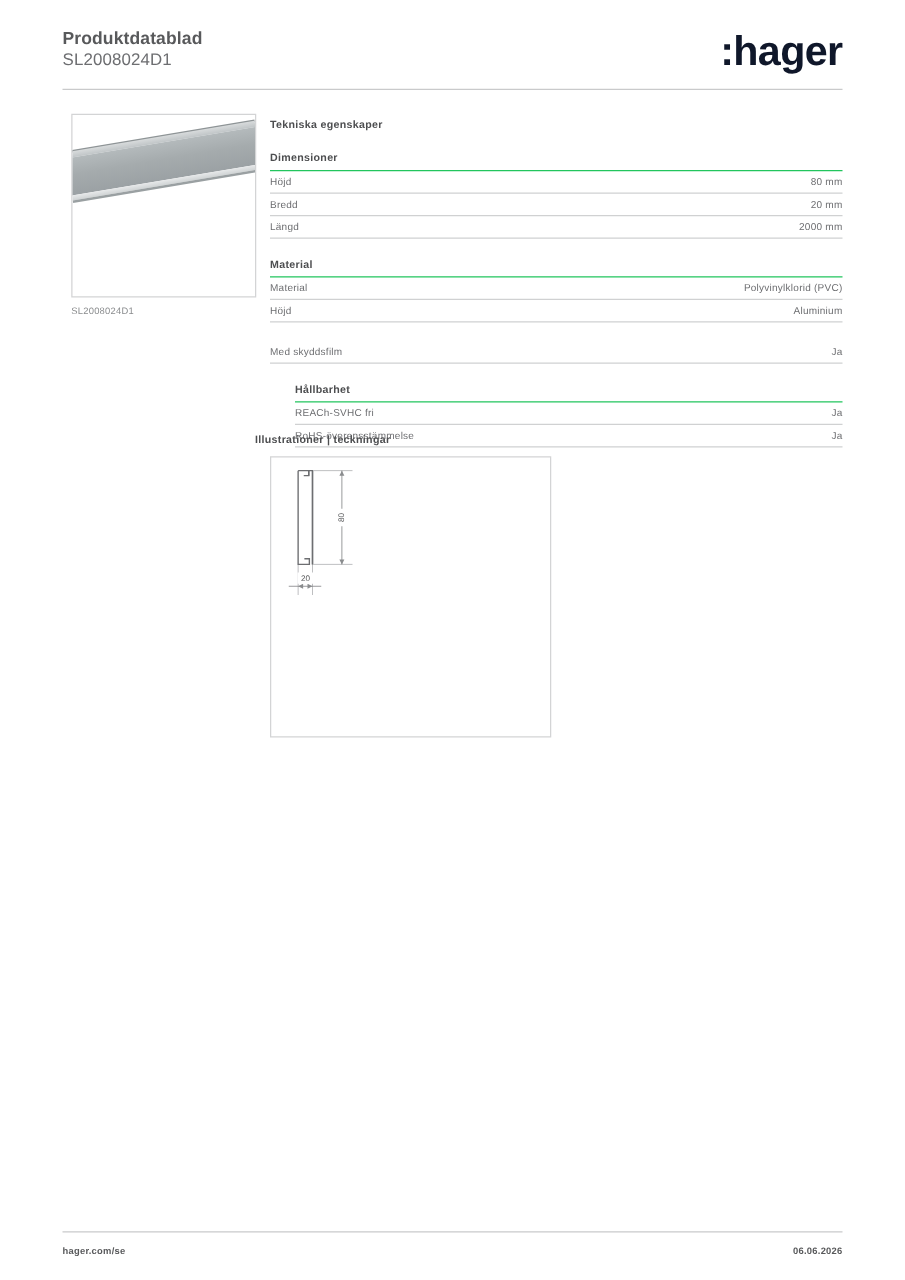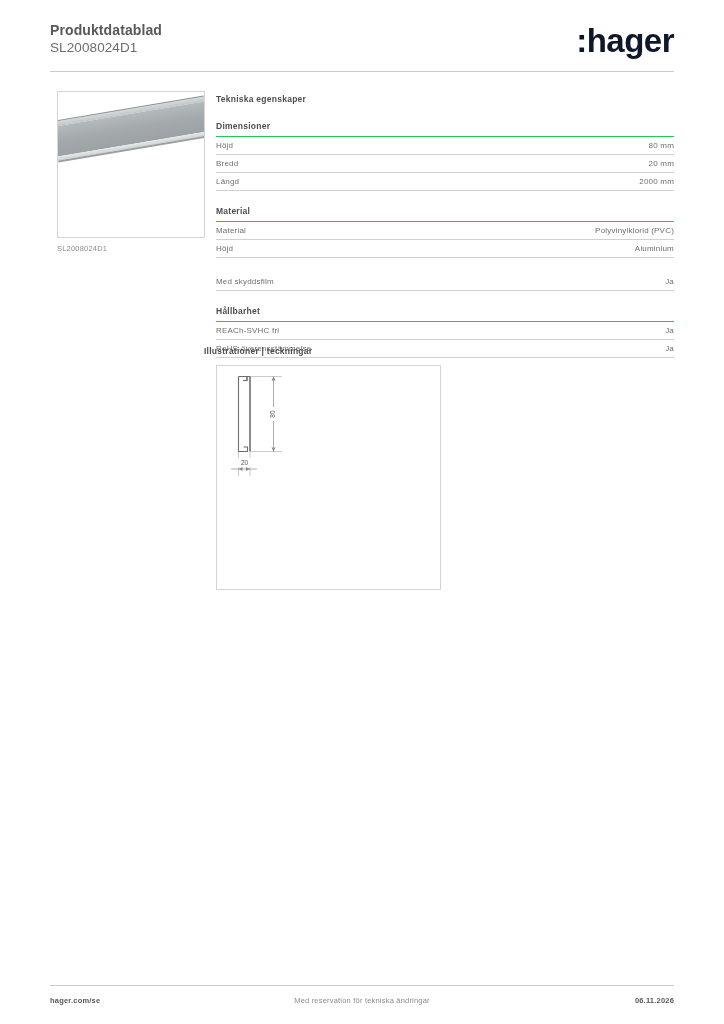--- a/index.html
+++ b/index.html
@@ -147,21 +147,21 @@
     width: 458px;
   }
   .specs-title {
     font-size: 8.5px;
     font-weight: bold;
     color: #4d4e50;
     letter-spacing: 0.25px;
     margin: 0 0 17px 0;
   }
   .group { margin: 0 0 15px 0; }
-  .group:last-child { margin-bottom: 0; }
+  .group:last-child { margin-bottom: 0; margin-left: 20px; }
   .group-title {
     font-size: 8.5px;
     font-weight: bold;
     color: #4d4e50;
     letter-spacing: 0.25px;
     padding: 0 0 5px 0;
     border-bottom: 1px solid #22c55e;
   }
   .row {
     display: flex;
@@ -354,17 +354,16 @@
       <path d="M 21.5 103 l 4 -2 l 0 4 z" fill="#8a8c8e" stroke="none"></path>
       <path d="M 33.0 103 l -4 -2 l 0 4 z" fill="#8a8c8e" stroke="none"></path>
       <rect x="21" y="92" width="13" height="9" fill="#ffffff" stroke="none"></rect>
       <text x="27.5" y="99" text-anchor="middle" font-family="'Liberation Sans', sans-serif" font-size="6.5" fill="#58595b">20</text>
     </svg>
   </div>
 
   <div class="footer-rule"></div>
   <div class="footer">
     <span class="footer-left">hager.com/se</span>
-    <span class="footer-center">Med reservation för tekniska ändringar</span>
-    <span class="footer-right">06.11.2026</span>
+    <span class="footer-right">06.06.2026</span>
   </div>
 
 </div>
 
 </body></html>

